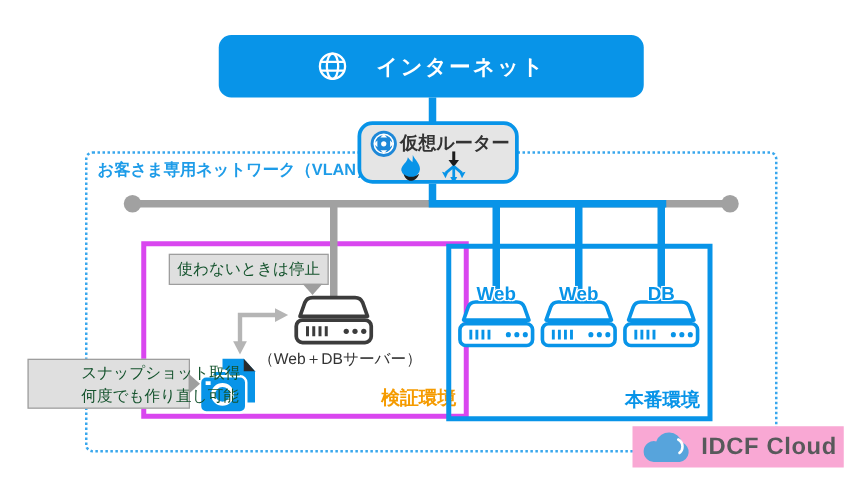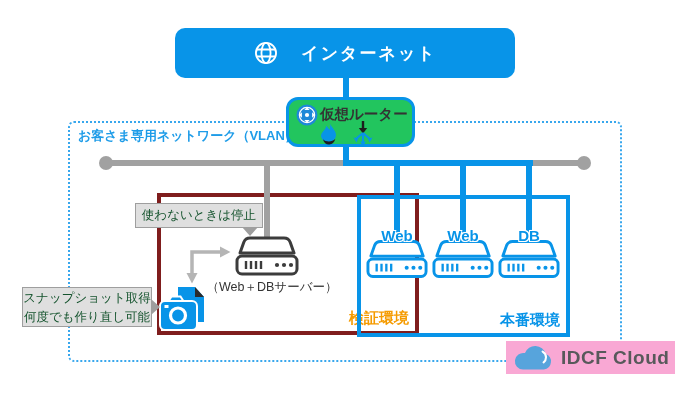--- a/index.html
+++ b/index.html
@@ -23,43 +23,43 @@
 
   
   .vlan-box{
     left:68px;top:121px;width:554px;height:241px;box-sizing:border-box;
     border:2px dotted #38A7ED;border-radius:6px;z-index:1;
   }
   .vlan-label{left:78px;top:127px;font-size:13px;font-weight:bold;color:#1E9CE8;z-index:4;}
 
   
   .router-box{
-    left:286px;top:97px;width:129px;height:50px;box-sizing:border-box;background:#22c55e;
+    left:286px;top:97px;width:129px;height:50px;box-sizing:border-box;background:#e5e5e5;
     border:3px solid #0894E8;border-radius:12px;z-index:4;
   }
   .router-box .router-title{position:absolute;left:31px;top:5px;font-size:14.5px;font-weight:bold;color:#333;white-space:nowrap;}
 
   
-  .stg-box{left:113px;top:193px;width:262px;height:142px;box-sizing:border-box;border:4px solid #7f1d1d;z-index:2;margin-left:44px;}
+  .stg-box{left:113px;top:193px;width:262px;height:142px;box-sizing:border-box;border:4px solid #d946ef;z-index:2;}
   .prd-box{left:357px;top:195px;width:213px;height:142px;box-sizing:border-box;border:4px solid #0894E8;z-index:2;}
   .env-label{position:absolute;right:6px;bottom:3px;font-size:15px;font-weight:bold;white-space:nowrap;}
   .stg-box .env-label{color:#F59B00;}
   .prd-box .env-label{color:#0894E8;margin-left:12px;}
 
   
   .tip{
     background:#DFDFDF;border:1.5px solid #9E9E9E;box-sizing:border-box;color:#14532d;
     font-size:12.5px;font-weight:500;text-align:center;z-index:5;white-space:nowrap;
   }
   .tip1{left:135px;top:203px;width:128px;height:25px;line-height:22px;}
   .tri-down{
     left:242px;top:227px;width:0;height:0;z-index:5;
     border-left:8px solid transparent;border-right:8px solid transparent;border-top:9px solid #9E9E9E;
   }
-  .tip2{left:22px;top:287px;width:130px;height:40px;line-height:1.55;padding-top:1px;}
+  .tip2{left:22px;top:287px;width:130px;height:40px;line-height:1.55;padding-top:1px;padding-left:42px;}
   .tri-right{
     left:151px;top:299px;width:0;height:0;z-index:5;
     border-top:8px solid transparent;border-bottom:8px solid transparent;border-left:9px solid #9E9E9E;
   }
 
   
   .vm-labels{left:187px;top:279px;width:170px;text-align:center;z-index:5;line-height:1.35;}
   .vm-labels .l1{font-size:14px;font-weight:600;}
   .vm-labels .l2{font-size:12.5px;font-weight:500;}
 

